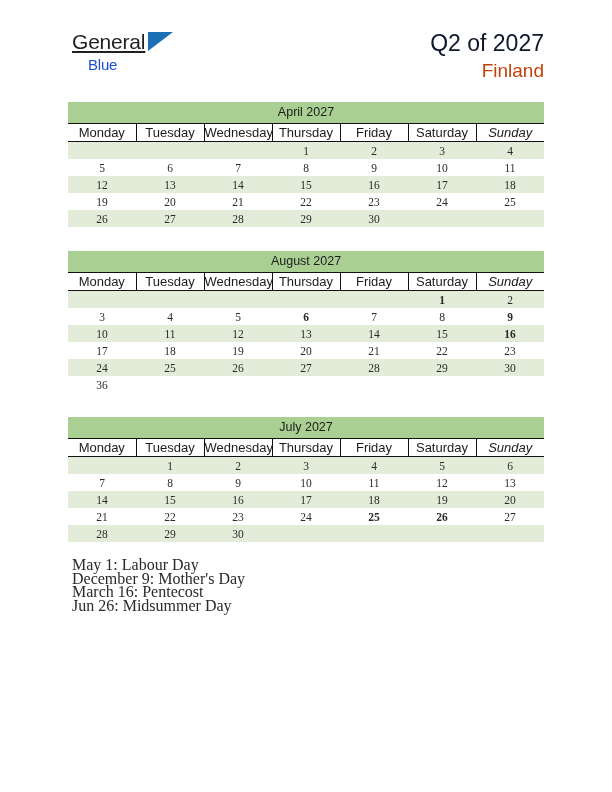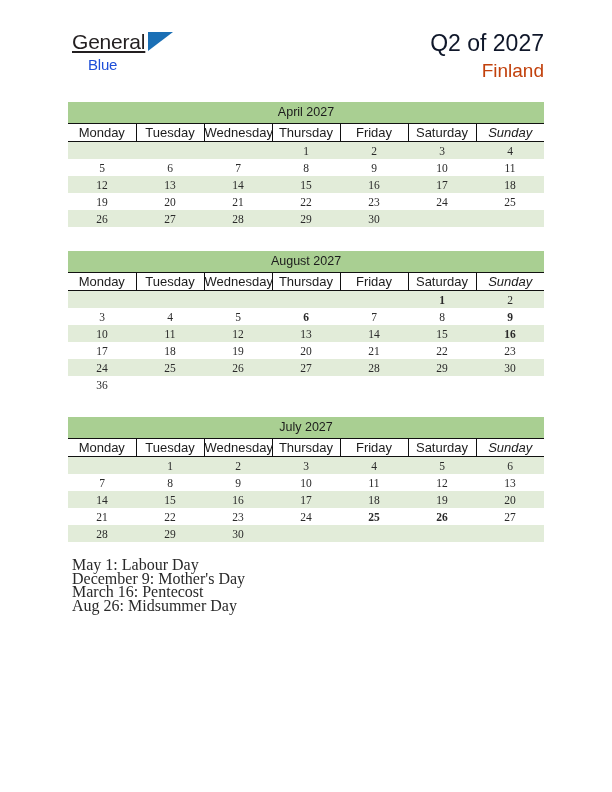--- a/index.html
+++ b/index.html
@@ -366,14 +366,14 @@
           </tr>
         </tbody>
       </table>
     </div>
   </div>
 
 <div class="legend">
     <div class="legend-item">May 1: Labour Day</div>
     <div class="legend-item">December 9: Mother's Day</div>
     <div class="legend-item">March 16: Pentecost</div>
-    <div class="legend-item">Aug 26: Midsummer Day</div>
+    <div class="legend-item">Jun 26: Midsummer Day</div>
   </div>
 
 </body></html>

